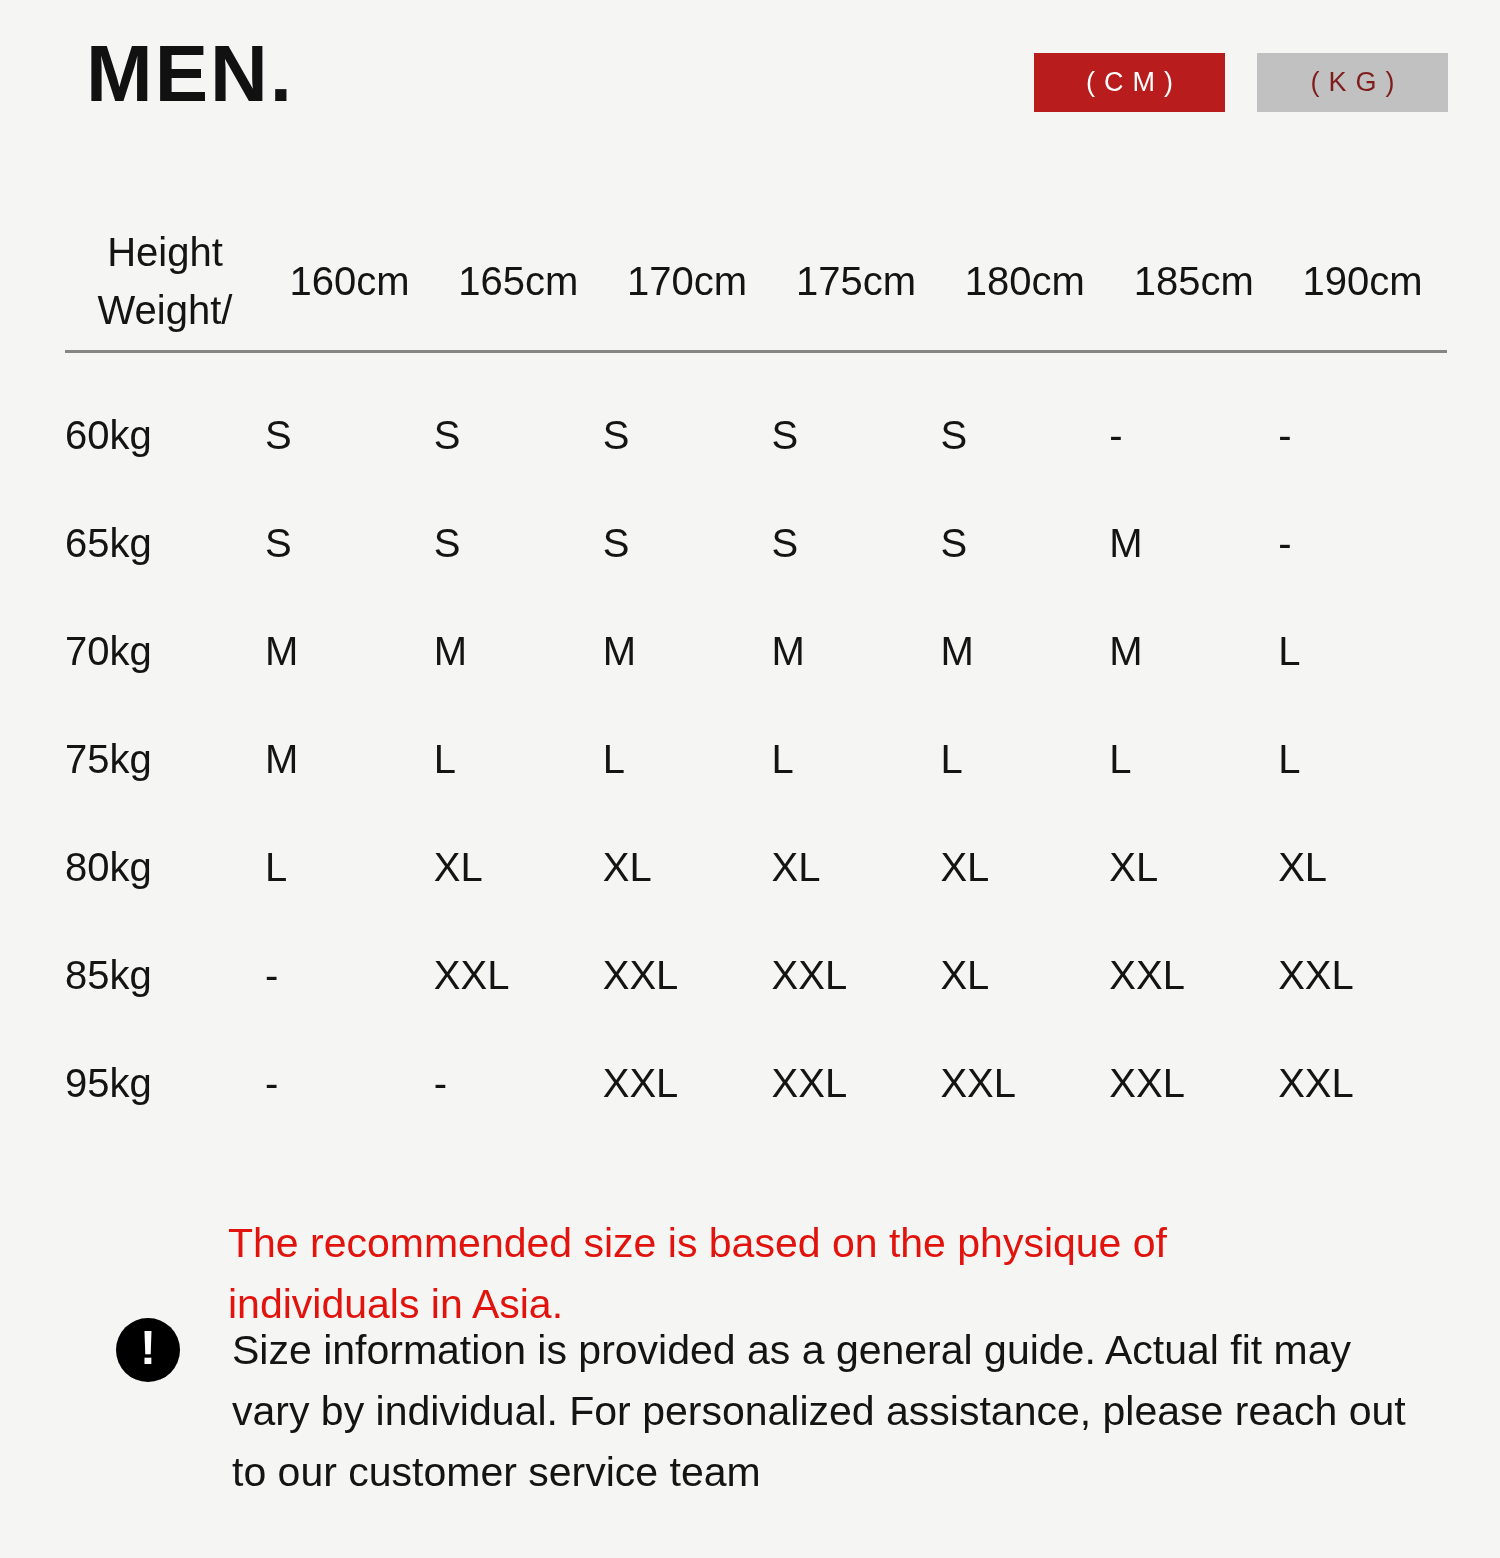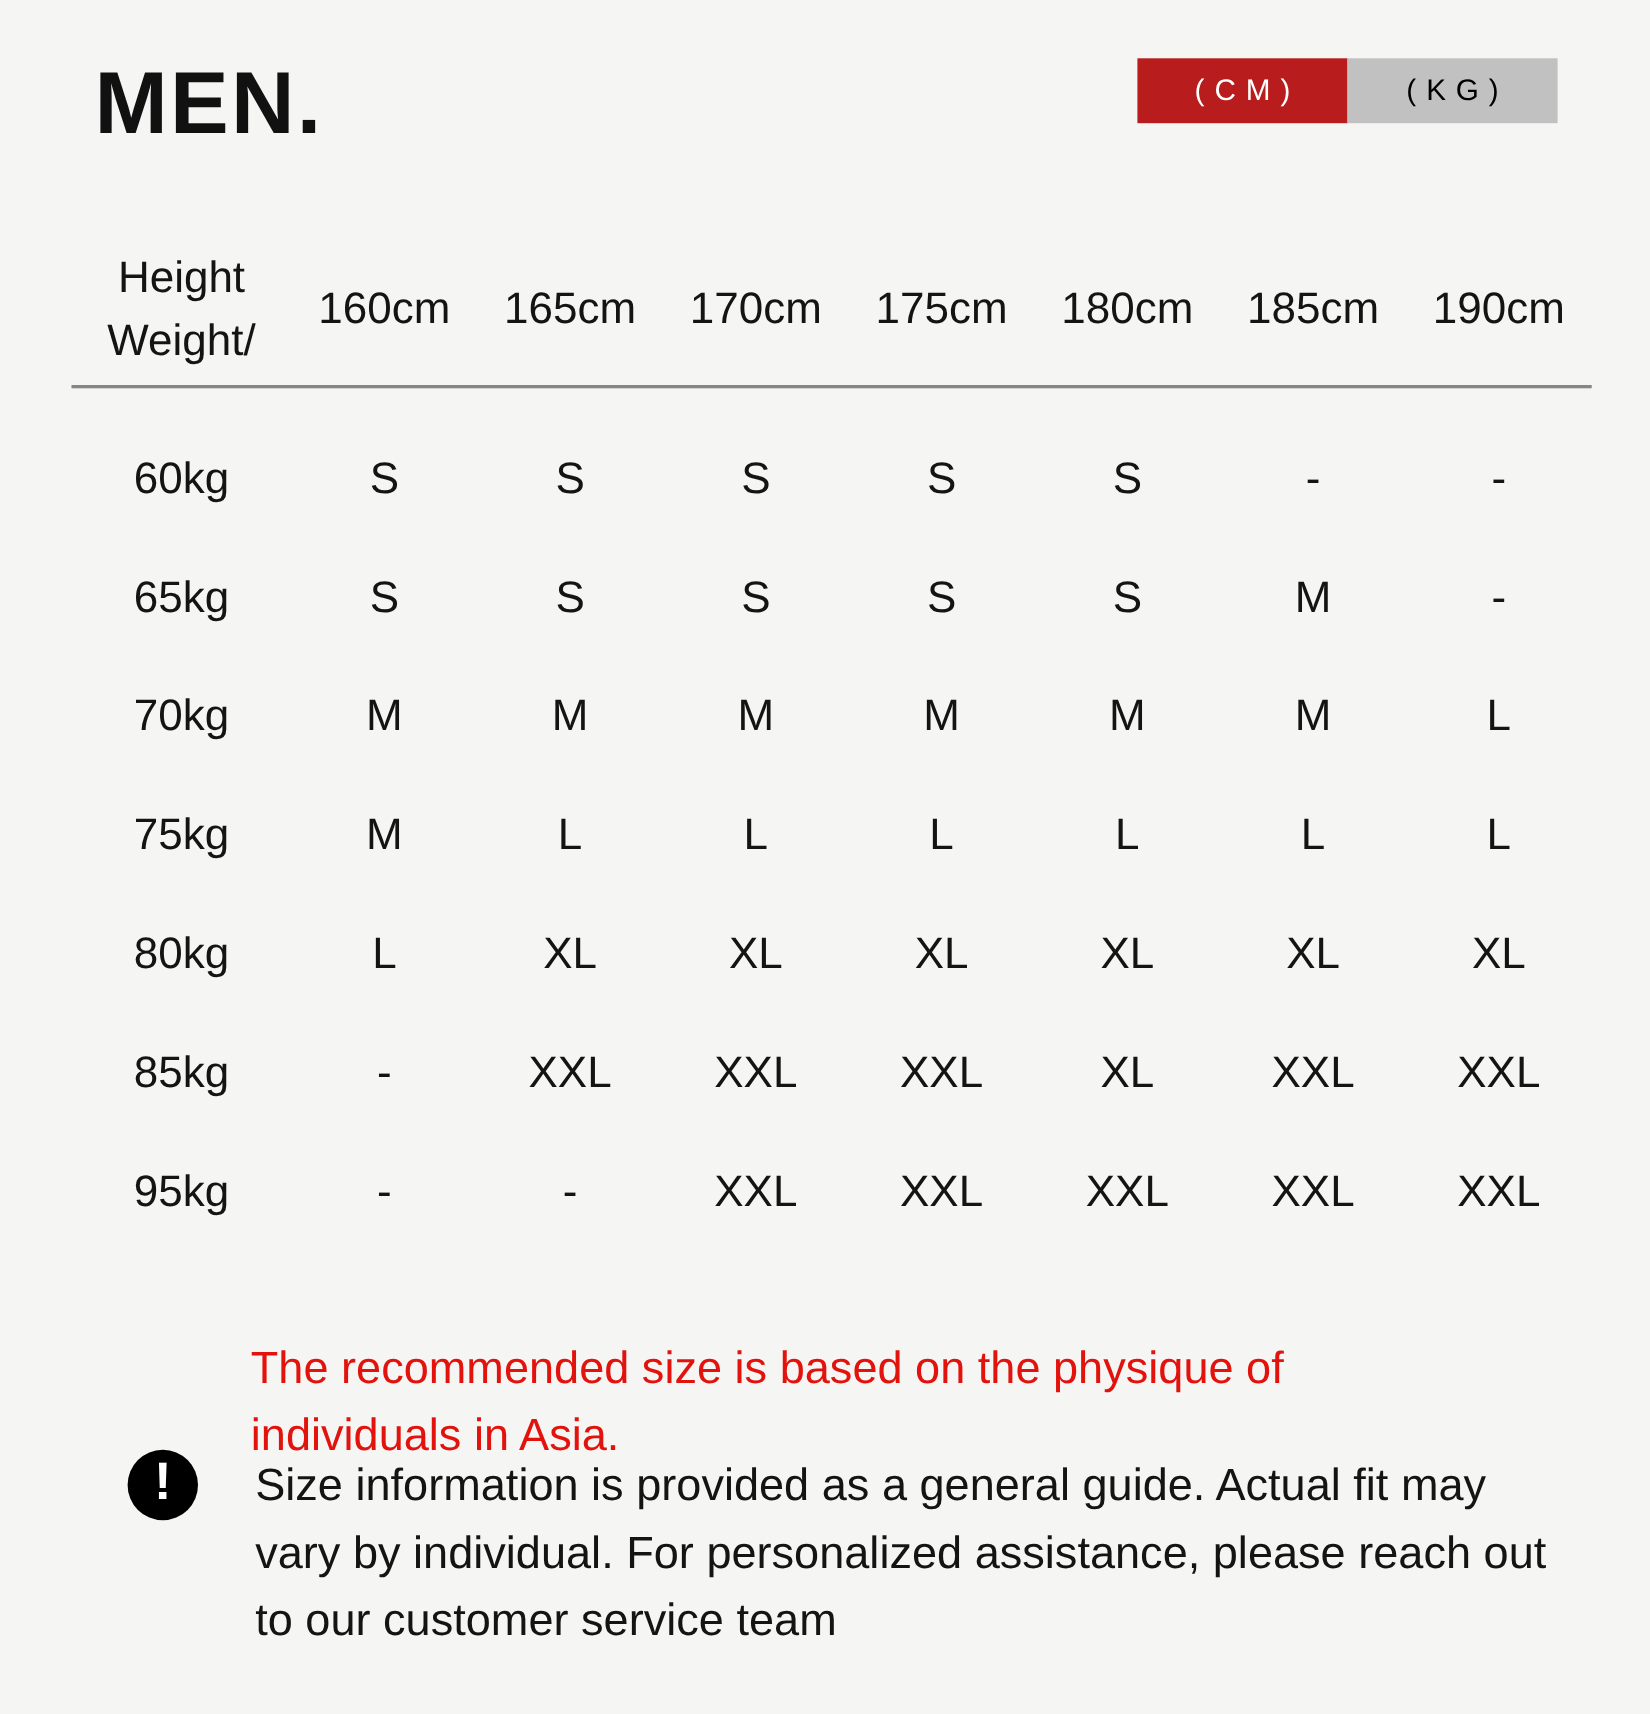--- a/index.html
+++ b/index.html
@@ -6,52 +6,52 @@
   body {
     width: 1500px; height: 1558px;
     background: #f5f5f4;
     font-family: "Liberation Sans", sans-serif;
     color: #141414;
   }
   .page { position: relative; width: 1500px; height: 1558px; overflow: hidden; }
 
   
   .title {
-    position: absolute; left: 86px; top: 48px;
+    position: absolute; left: 86px; top: 28px;
     font-size: 80px; font-weight: 700; letter-spacing: 2px; color: #111;
   }
 
   
   .unit-toggle { position: absolute; left: 1034px; top: 53px; display: flex; }
   .unit-btn {
     width: 191px; height: 59px;
     display: flex; align-items: center; justify-content: center;
     font-size: 27px; letter-spacing: 9px; text-indent: 9px;
     user-select: none; cursor: pointer;
   }
   .unit-btn.active { background: #b91c1c; color: #ffffff; }
-  .unit-btn.inactive { background: #c1c1c1; color: #000000; }
+  .unit-btn.inactive { background: #c1c1c1; color: #7f1d1d; margin-left: 32px; }
 
   
   .size-table { position: absolute; left: 65px; top: 212px; width: 1382px; }
   .thead {
     display: grid; grid-template-columns: 200px repeat(7, 1fr);
     align-items: center; height: 138px;
     border-bottom: 3px solid #868686;
     font-size: 40px;
   }
   .corner { text-align: center; line-height: 58px; }
   .col-h { text-align: center; }
   .tbody { padding-top: 28px; }
   .trow {
     display: grid; grid-template-columns: 200px repeat(7, 1fr);
     align-items: center; height: 108px;
     font-size: 40px;
   }
-  .cell { text-align: center; }
+  .cell { }
 
   
   .note-red {
     position: absolute; left: 228px; top: 1213px; width: 985px;
     font-size: 41px; line-height: 61px; font-weight: 500;
     color: #e2130d;
   }
   .note-icon {
     position: absolute; left: 116px; top: 1318px;
     width: 64px; height: 64px; border-radius: 50%;

